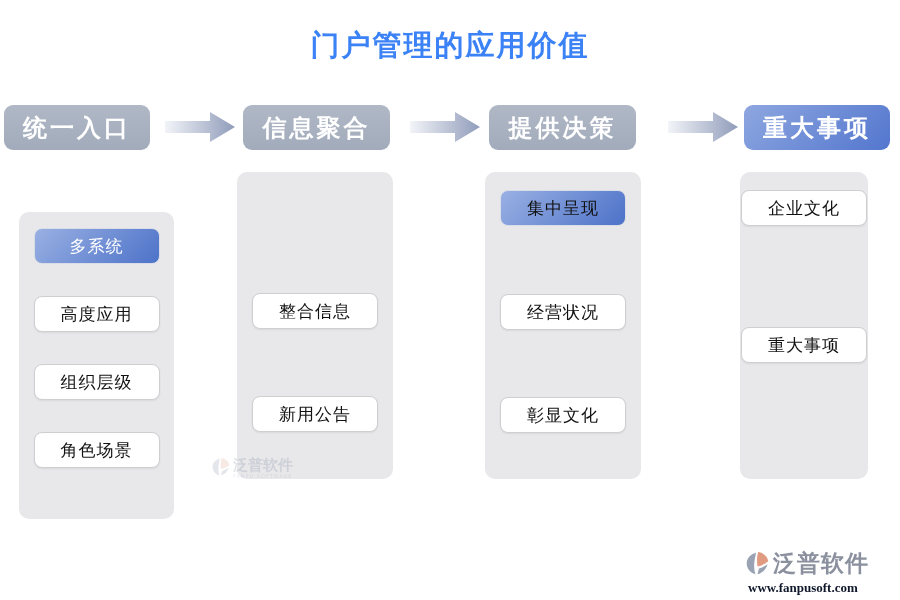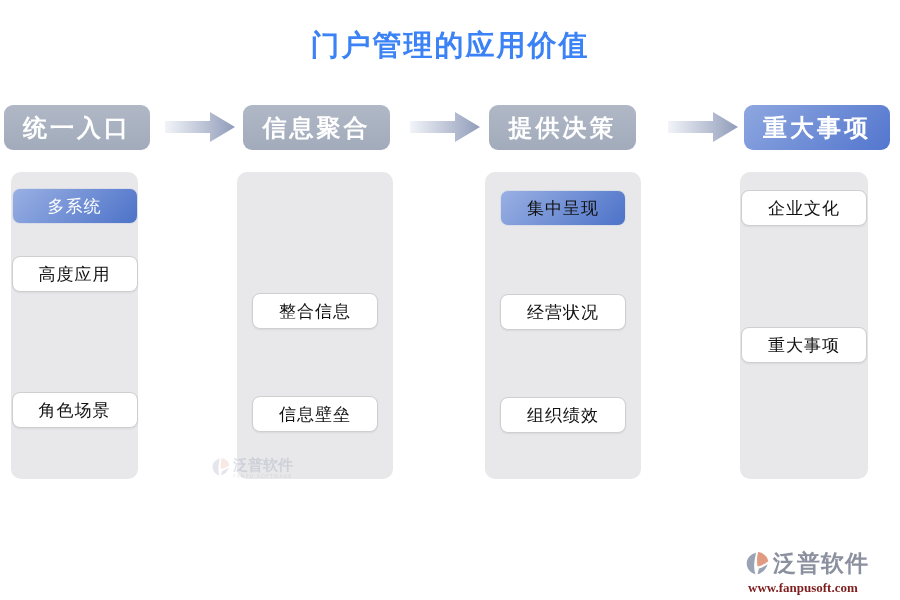--- a/index.html
+++ b/index.html
@@ -28,21 +28,21 @@
 
   .arrow { position:absolute; top:111px; width:70px; height:32px; }
   .arrow1 { left:165px; }
   .arrow2 { left:410px; }
   .arrow3 { left:668px; }
 
   .col {
     position:absolute; top:172px; height:307px;
     background:#e8e8ea; border-radius:10px;
   }
-  .col1 { left:11px;   width:127px; }
+  .col1 { left:19px;   width:155px;margin-top:40px; }
   .col2 { left:237px; width:156px; }
   .col3 { left:485px; width:156px;padding-left:45px; }
   .col4 { left:740px; width:128px; }
 
   .btn {
     position:absolute; left:50%; transform:translateX(-50%);
     width:126px; height:36px; border-radius:8px;
     display:flex; align-items:center; justify-content:center;
     font-size:17px; letter-spacing:1px; color:#111111;
   }
@@ -61,21 +61,21 @@
   .logo {
     position:absolute; left:746px; top:548px; width:148px;
   }
   .logo-row { display:flex; align-items:center; gap:4px; }
   .logo-text {
     font-family:"Liberation Serif","DejaVu Serif",serif;
     font-weight:bold; font-size:23px; color:#8b909e; letter-spacing:1px;
   }
   .logo-url {
     font-family:"Liberation Serif","DejaVu Serif",serif;
-    font-weight:bold; font-size:13px; color:#7f1d1d; margin-top:1px; margin-left:2px;
+    font-weight:bold; font-size:13px; color:#0f172a; margin-top:1px; margin-left:2px;
   }
 </style>
 </head>
 <body>
 
 <div class="canvas">
 
   <div class="title">门户管理的应用价值</div>
 
   <div class="hdr hdr-gray hdr1">统一入口</div>
@@ -95,32 +95,33 @@
   <svg class="arrow arrow2" viewBox="0 0 70 32">
     <path d="M0 10 L45 10 L45 1 L70 16 L45 31 L45 22 L0 22 Z" fill="url(#ag)"></path>
   </svg>
   <svg class="arrow arrow3" viewBox="0 0 70 32">
     <path d="M0 10 L45 10 L45 1 L70 16 L45 31 L45 22 L0 22 Z" fill="url(#ag)"></path>
   </svg>
 
   <div class="col col1">
     <div class="btn btn-blue txt-white" style="top:16px">多系统</div>
     <div class="btn btn-white" style="top:84px">高度应用</div>
+    <div class="btn btn-white" style="top:152px">组织层级</div>
     <div class="btn btn-white" style="top:220px">角色场景</div>
   </div>
 
   <div class="col col2">
     <div class="btn btn-white" style="top:121px">整合信息</div>
-    <div class="btn btn-white" style="top:224px">信息壁垒</div>
+    <div class="btn btn-white" style="top:224px">新用公告</div>
   </div>
 
   <div class="col col3">
     <div class="btn btn-blue txt-dark" style="top:18px">集中呈现</div>
     <div class="btn btn-white" style="top:122px">经营状况</div>
-    <div class="btn btn-white" style="top:225px">组织绩效</div>
+    <div class="btn btn-white" style="top:225px">彰显文化</div>
   </div>
 
   <div class="col col4">
     <div class="btn btn-white" style="top:18px">企业文化</div>
     <div class="btn btn-white" style="top:155px">重大事项</div>
   </div>
 
   <div class="watermark">
     <svg width="18" height="20" viewBox="0 0 32 34">
       <path d="M14 2 C6 4 1 10 1 17 C1 24 6 30 13 32 C11 25 11 18 12 12 Z" fill="#6d7b96"></path>

